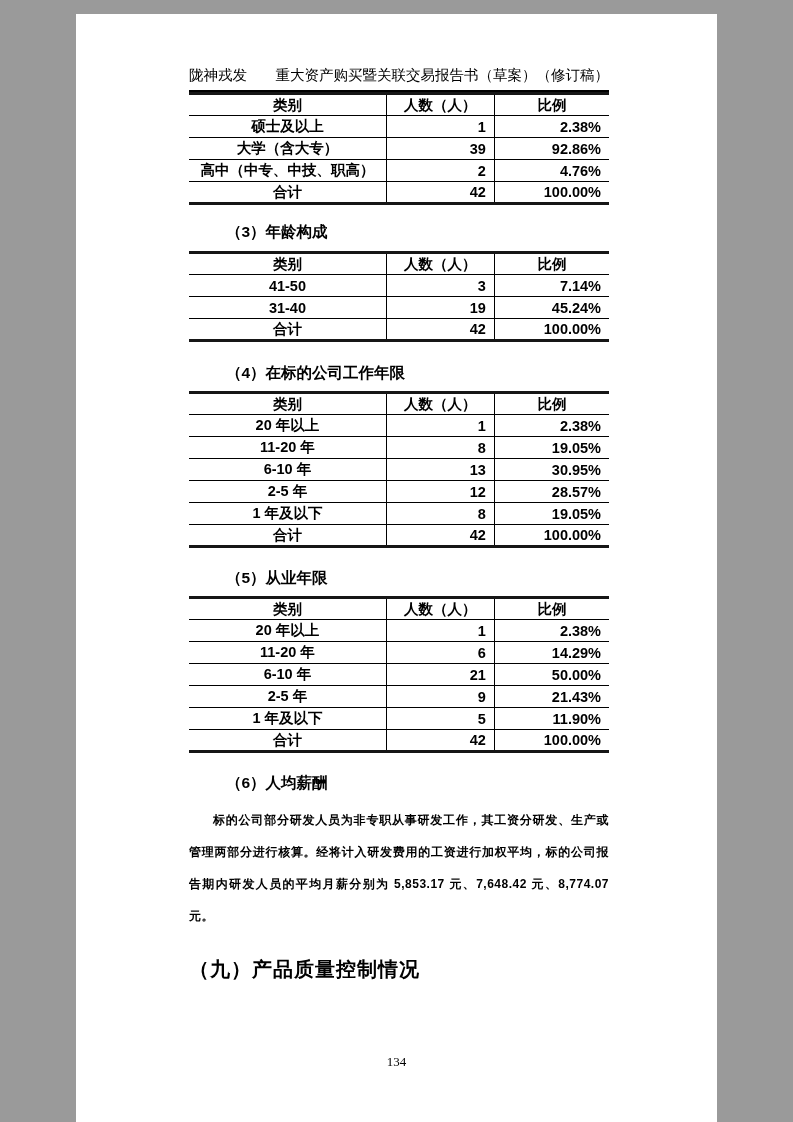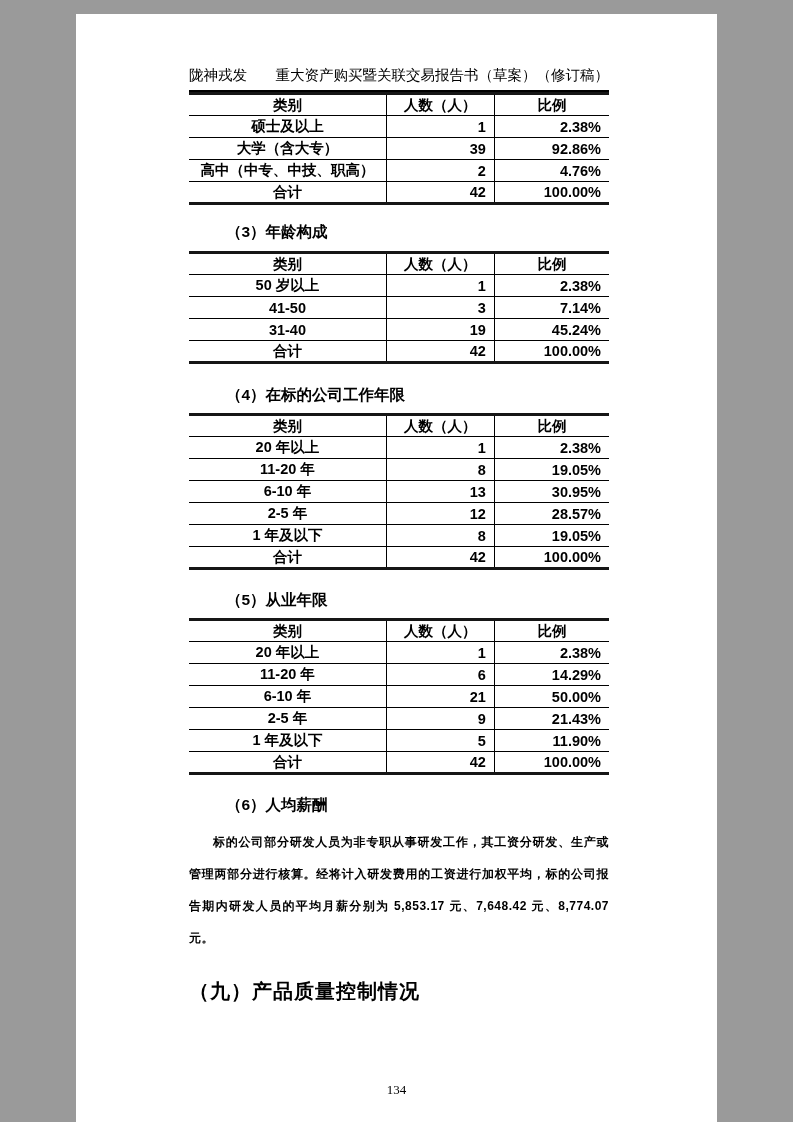--- a/index.html
+++ b/index.html
@@ -49,21 +49,21 @@
     text-indent:2em; text-align:justify; text-justify:inter-ideograph;
     font-family:"Liberation Sans","DejaVu Sans",sans-serif; letter-spacing:0.5px;
   }
   
   .h-major {
     margin-top:24px; font-size:20px; font-weight:bold;
     font-family:"Liberation Sans","DejaVu Sans",sans-serif; letter-spacing:1px;
   }
   
   .page-num {
-    position:absolute; left:0; top:1068px; width:100%;
+    position:absolute; left:0; top:1040px; width:100%;
     text-align:center; font-size:13px;
     font-family:"Liberation Serif","DejaVu Serif",serif;
   }
 </style>
 </head>
 <body>
 
 <div class="page">
 
   <div class="doc-header">
@@ -107,25 +107,20 @@
   <table class="t">
       <thead>
         <tr>
           <th>类别</th>
           <th>人数（人）</th>
           <th>比例</th>
         </tr>
       </thead>
       <tbody>
         <tr>
-          <td>50 岁以上</td>
-          <td>1</td>
-          <td>2.38%</td>
-        </tr>
-        <tr>
           <td>41-50</td>
           <td>3</td>
           <td>7.14%</td>
         </tr>
         <tr>
           <td>31-40</td>
           <td>19</td>
           <td>45.24%</td>
         </tr>
         <tr>

